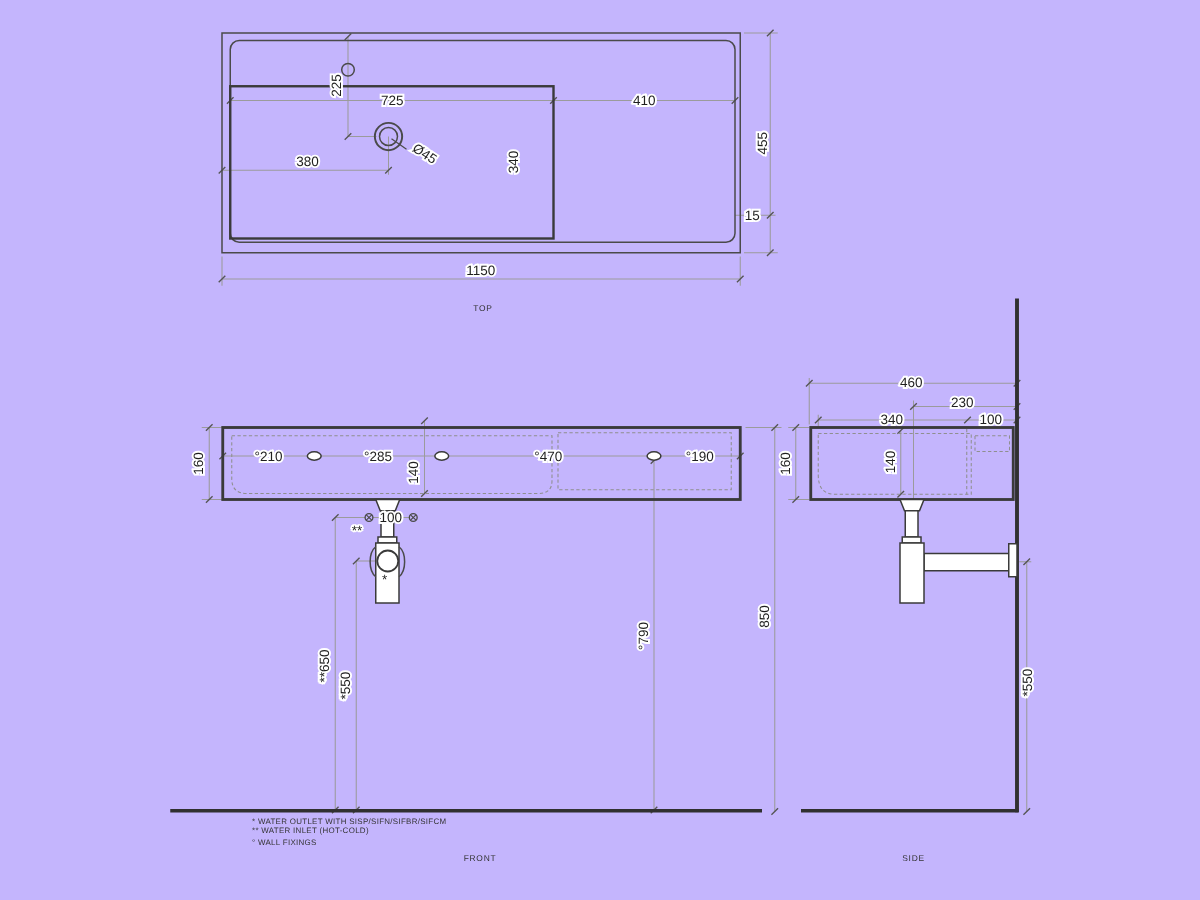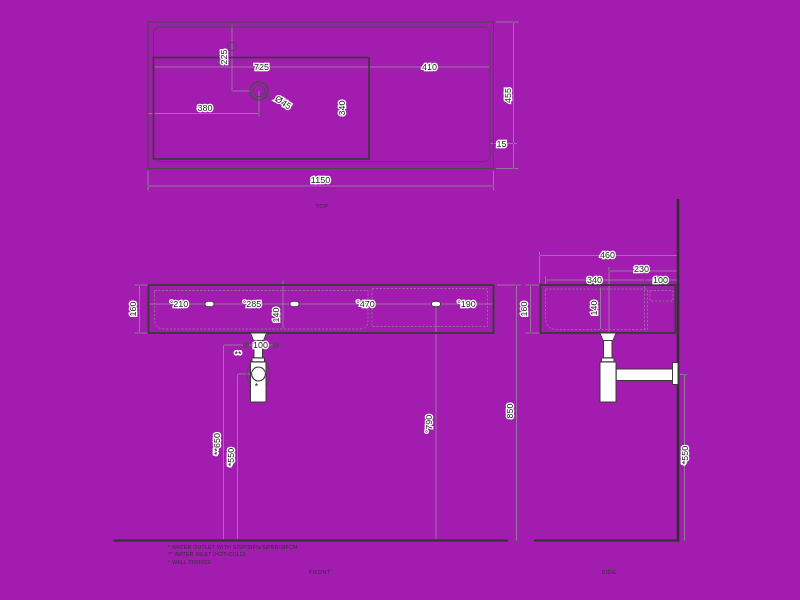--- a/index.html
+++ b/index.html
@@ -1,16 +1,16 @@
 <!DOCTYPE html>
 <html><head>
 <meta charset="utf-8">
 <style>
   html,body { margin:0; padding:0; background:#fff; }
-  #stage { position:relative; width:800px; height:600px; background:#a21caf; overflow:hidden; }
+  #stage { position:relative; width:800px; height:600px; background:#c4b5fd; overflow:hidden; }
   svg { display:block; }
   .obj     { stroke:#3a3a3a; fill:none; stroke-width:1.9; }
   .objthin { stroke:#4a4a4a; fill:none; stroke-width:1; }
   .objfill { stroke:#3a3a3a; fill:#ffffff; stroke-width:1; }
   .dim     { stroke:#9b9b9b; fill:none; stroke-width:0.7; }
   .dash    { stroke:#8f8f8f; fill:none; stroke-width:0.7; stroke-dasharray:2.2 1.6; }
   .tick    { stroke:#555555; fill:none; stroke-width:0.9; }
   .wall    { stroke:#303030; fill:none; stroke-width:2.6; }
   .floor   { stroke:#303030; fill:none; stroke-width:2.2; }
   text { font-family:"Liberation Sans", sans-serif; fill:#1f1f1f; }

